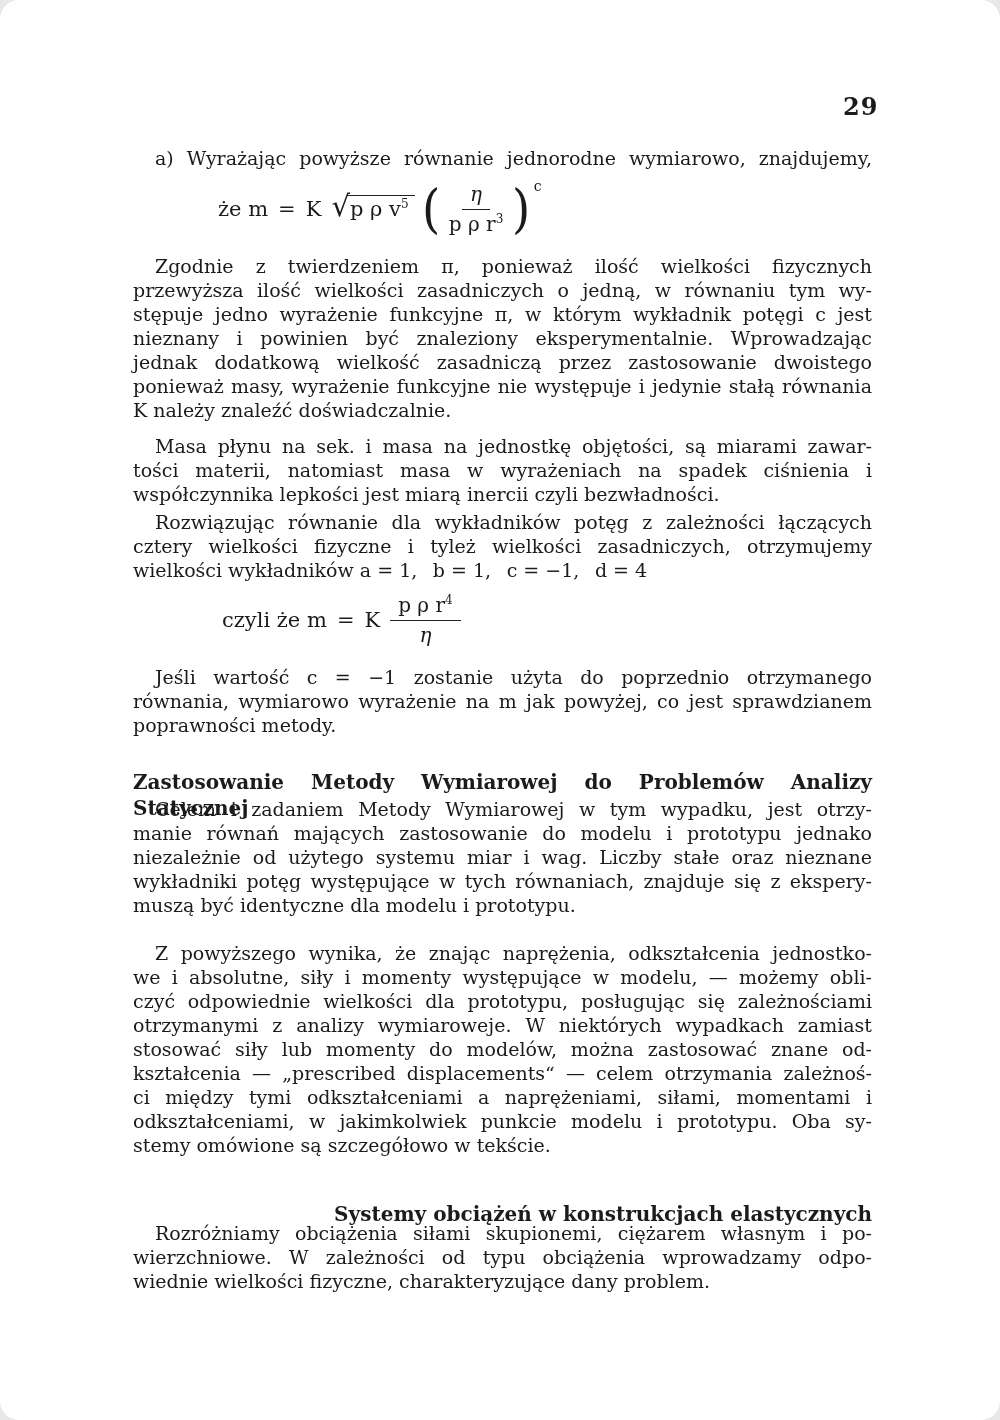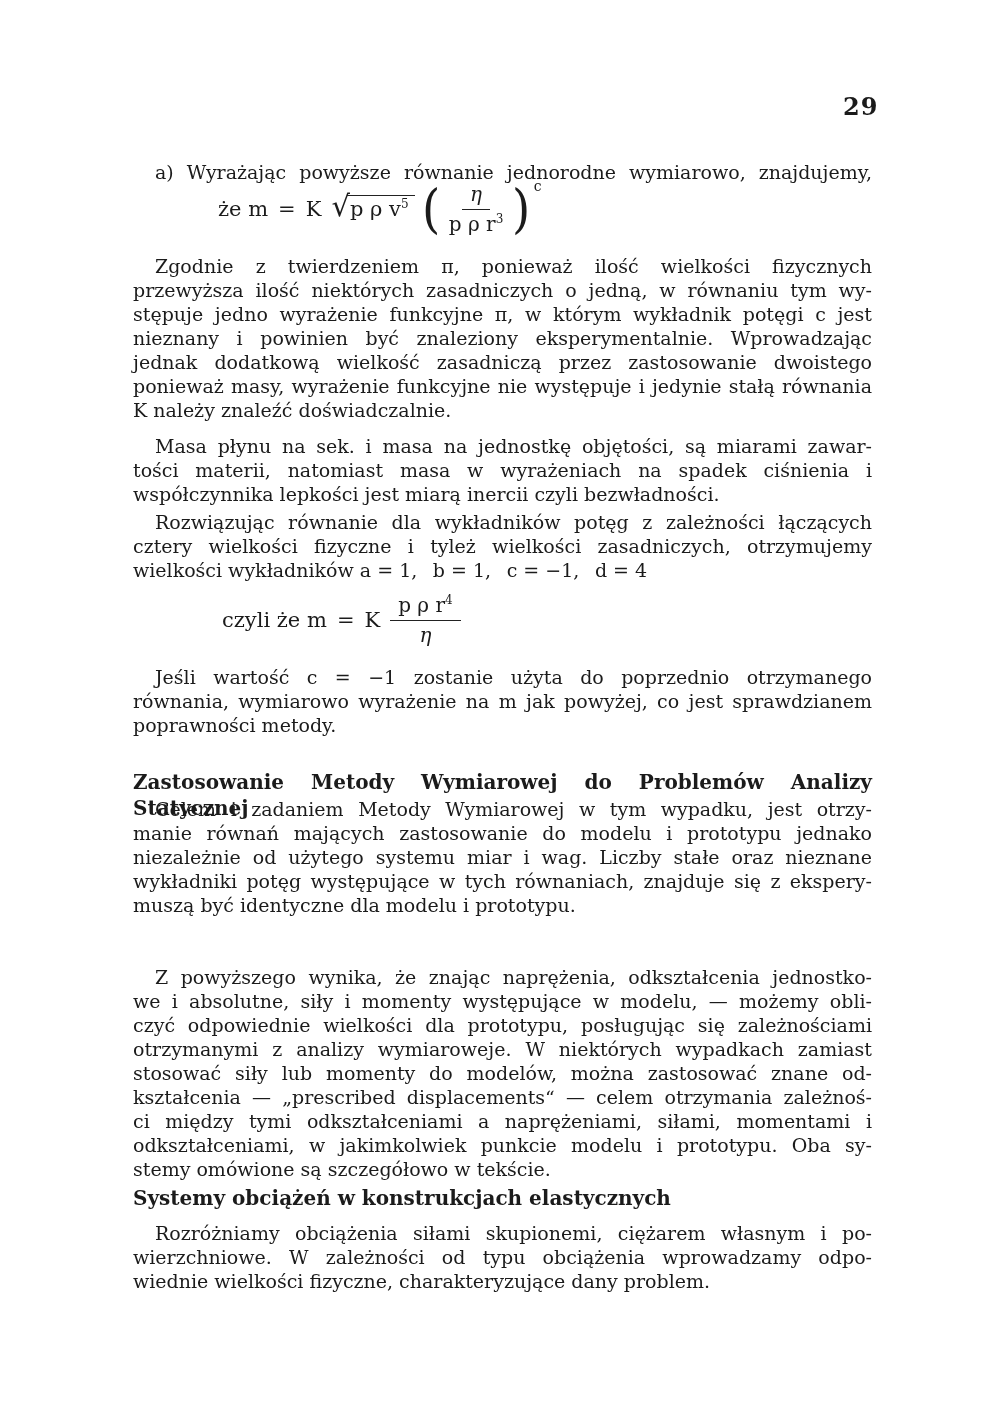--- a/index.html
+++ b/index.html
@@ -1,37 +1,37 @@
 <!DOCTYPE html>
 <html><head>
 <meta charset="utf-8">
 <style>
   html,body{margin:0;padding:0;background:#e8e8e8;}
   .page{
     position:relative;width:1000px;height:1420px;background:#ffffff;
     font-family:"DejaVu Serif","Liberation Serif",serif;color:#1b1b1b;
-    margin:0 auto;overflow:hidden;
+    margin:0 auto;overflow:hidden;border-radius:19px;
   }
   .pagenum{
     position:absolute;top:92px;left:843px;font-size:24px;font-weight:600;
     letter-spacing:1px;
   }
   .block{position:absolute;left:133px;width:739px;}
   .jline{
     display:block;font-size:19px;line-height:24px;
     text-align:justify;text-align-last:justify;
     white-space:normal;
   }
   .jline.last{text-align-last:left;}
   .jline.indent{text-indent:22px;}
   .heading{
     font-size:20px;font-weight:bold;line-height:26px;
   }
   .heading.justified{text-align:justify;text-align-last:justify;}
-  .heading.centered{text-align:left;}
+  .heading.centered{text-align:right;margin-top:16px;}
   
   .eq{
     display:flex;align-items:center;font-size:21px;
   }
   .eq .gap{width:10px;flex:none;}
   .eq .sgap{width:6px;flex:none;}
   .frac{
     display:inline-flex;flex-direction:column;align-items:center;
     vertical-align:middle;font-size:20px;line-height:1.25;
   }
@@ -53,21 +53,21 @@
   sup{font-size:12px;line-height:0;}
   .itl{font-style:italic;}
 </style>
 </head>
 <body>
 
 <div class="page">
 
   <div class="pagenum">29</div>
 
-  <div class="block" style="top:160px">
+  <div class="block" style="top:146px">
     <div class="jline indent">a) Wyrażając powyższe równanie jednorodne wymiarowo, znajdujemy,</div>
   </div>
 
   <div class="block eq" style="top:176px;height:66px;padding-left:85px;box-sizing:border-box">
     <span>że m</span>
     <span class="gap"></span>
     <span>=</span>
     <span class="gap"></span>
     <span>K</span>
     <span class="gap"></span>
@@ -80,21 +80,21 @@
     <span class="frac">
       <span class="num itl">η</span>
       <span class="den"><span>p ρ r</span><sup>3</sup></span>
     </span>
     <span class="paren">)</span>
     <span class="exp">c</span>
   </div>
 
   <div class="block" style="top:254px">
     <div class="jline indent">Zgodnie z twierdzeniem π, ponieważ ilość wielkości fizycznych</div>
-    <div class="jline">przewyższa ilość niektórych zasadniczych o jedną, w równaniu tym wy-</div>
+    <div class="jline">przewyższa ilość wielkości zasadniczych o jedną, w równaniu tym wy-</div>
     <div class="jline">stępuje jedno wyrażenie funkcyjne π, w którym wykładnik potęgi c jest</div>
     <div class="jline">nieznany i powinien być znaleziony eksperymentalnie. Wprowadzając</div>
     <div class="jline">jednak dodatkową wielkość zasadniczą przez zastosowanie dwoistego</div>
     <div class="jline">ponieważ masy, wyrażenie funkcyjne nie występuje i jedynie stałą równania</div>
     <div class="jline last">K należy znaleźć doświadczalnie.</div>
   </div>
 
   <div class="block" style="top:434px">
     <div class="jline indent">Masa płynu na sek. i masa na jednostkę objętości, są miarami zawar-</div>
     <div class="jline">tości materii, natomiast masa w wyrażeniach na spadek ciśnienia i</div>
@@ -129,21 +129,21 @@
   <div class="block heading justified" style="top:769px">Zastosowanie Metody Wymiarowej do Problemów Analizy Statycznej</div>
 
   <div class="block" style="top:797px">
     <div class="jline indent">Celem i zadaniem Metody Wymiarowej w tym wypadku, jest otrzy-</div>
     <div class="jline">manie równań mających zastosowanie do modelu i prototypu jednako</div>
     <div class="jline">niezależnie od użytego systemu miar i wag. Liczby stałe oraz nieznane</div>
     <div class="jline">wykładniki potęg występujące w tych równaniach, znajduje się z ekspery-</div>
     <div class="jline last">muszą być identyczne dla modelu i prototypu.</div>
   </div>
 
-  <div class="block" style="top:965px">
+  <div class="block" style="top:941px">
     <div class="jline indent">Z powyższego wynika, że znając naprężenia, odkształcenia jednostko-</div>
     <div class="jline">we i absolutne, siły i momenty występujące w modelu, — możemy obli-</div>
     <div class="jline">czyć odpowiednie wielkości dla prototypu, posługując się zależnościami</div>
     <div class="jline">otrzymanymi z analizy wymiaroweje. W niektórych wypadkach zamiast</div>
     <div class="jline">stosować siły lub momenty do modelów, można zastosować znane od-</div>
     <div class="jline">kształcenia — „prescribed displacements“ — celem otrzymania zależnoś-</div>
     <div class="jline">ci między tymi odkształceniami a naprężeniami, siłami, momentami i</div>
     <div class="jline">odkształceniami, w jakimkolwiek punkcie modelu i prototypu. Oba sy-</div>
     <div class="jline last">stemy omówione są szczegółowo w tekście.</div>
   </div>

